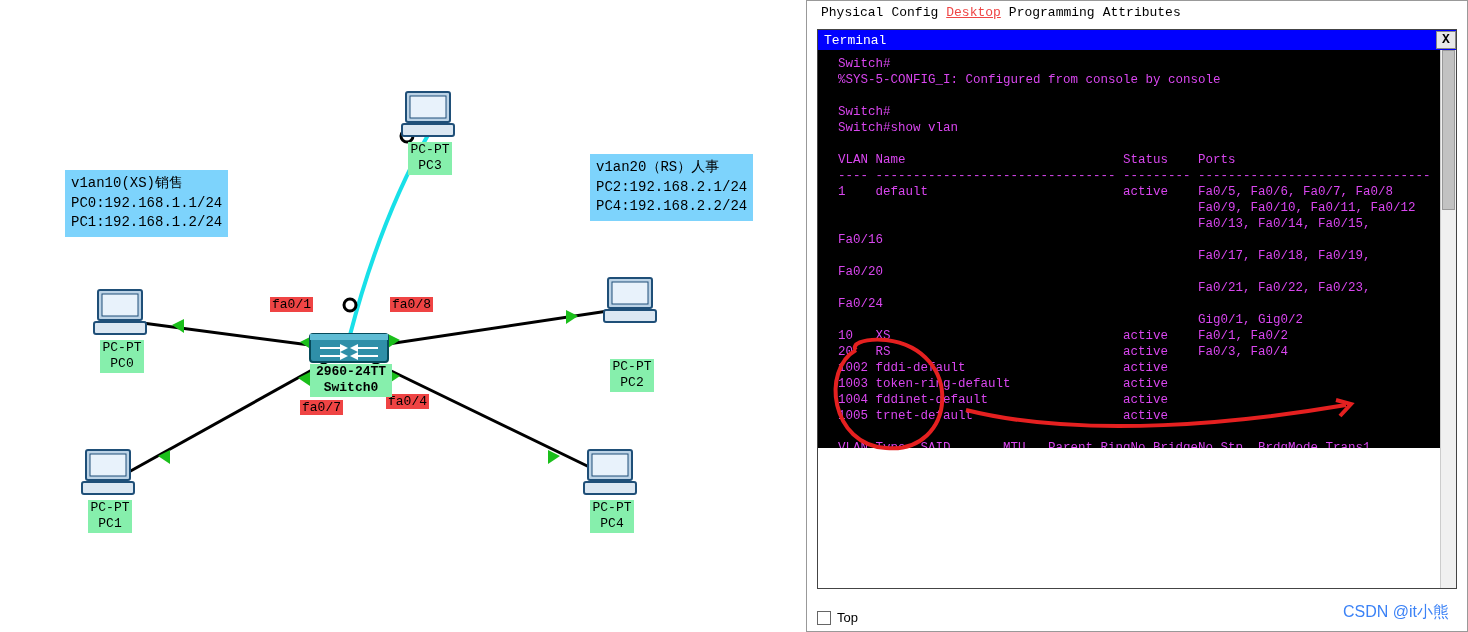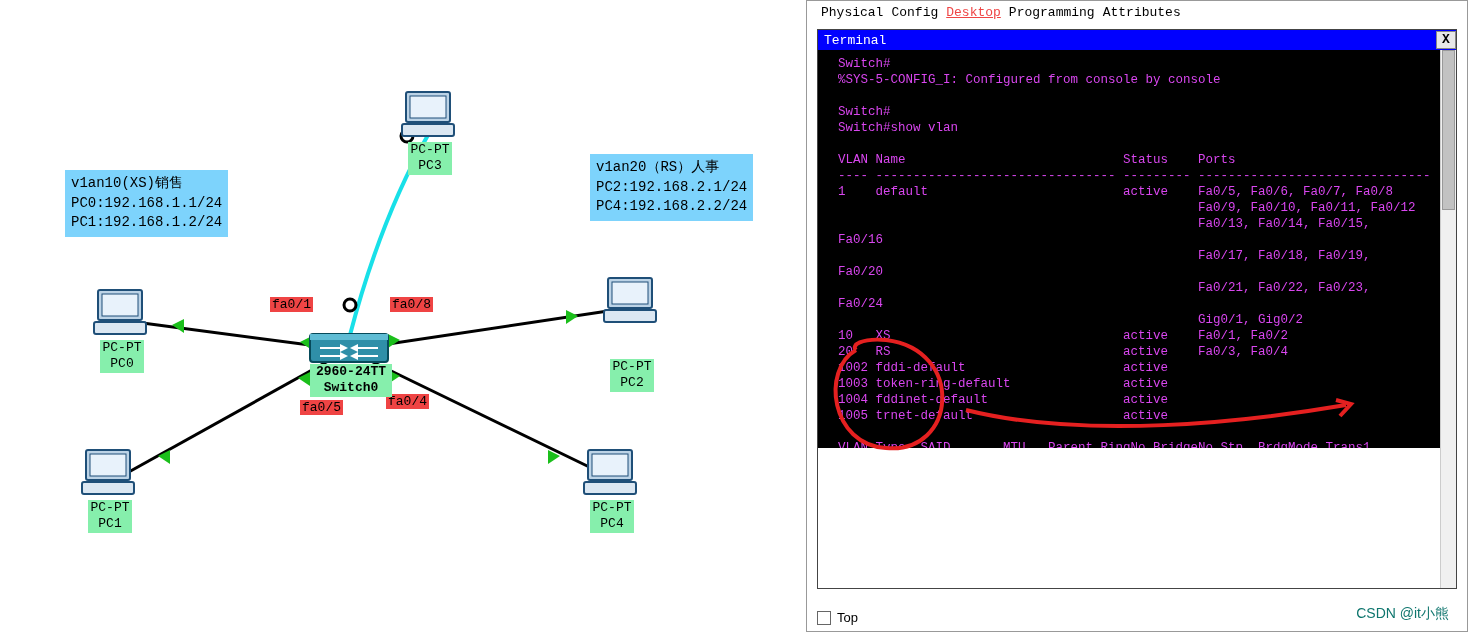--- a/index.html
+++ b/index.html
@@ -16,21 +16,21 @@
 .tabbar span.active { text-decoration:underline; color:#ef4444; }
 .term-wrap { position:absolute; left:10px; top:28px; right:10px; height:560px; border:1px solid #444; background:#fff; }
 .term-title { display:flex; align-items:center; background:#0000ff; color:#fff; font-family:"Courier New",monospace; font-size:13px; height:20px; padding-left:6px;justify-content:center; }
 .term-close { margin-left:auto; width:20px; height:18px; background:#e8e8e8; color:#000; text-align:center; border:1px solid #888; font-weight:bold; cursor:pointer; line-height:16px; }
 .term-body { background:#000; color:#d946ef; font-family:"Courier New",monospace; font-size:12.5px; line-height:16px; padding:6px 20px; height:398px; overflow:hidden; white-space:pre; position:relative; }
 .scrollbar { position:absolute; right:0; top:0; width:16px; height:100%; background:#f0f0f0; border-left:1px solid #ccc; }
 .scroll-thumb { position:absolute; left:1px; right:1px; top:0; height:160px; background:#c2c2c2; border:1px solid #999; }
 .annot { position:absolute; pointer-events:none; }
 .bottom-bar { position:absolute; left:10px; right:10px; bottom:6px; display:flex; align-items:center; gap:6px; font-family:sans-serif; font-size:13px; }
 .bottom-bar .cb { width:14px; height:14px; border:1px solid #666; display:inline-block; }
-.watermark { position:absolute; right:18px; bottom:8px; color:#0f766e; font-size:14px; font-family:sans-serif; }
+.watermark { position:absolute; right:18px; bottom:8px; color:#3b82f6; font-size:16px; font-family:sans-serif; }
 </style>
 </head>
 <body>
 
 <div class="left-panel">
 
   <svg class="topo">
 
     <line x1="348" y1="350" x2="135" y2="322" stroke="#000" stroke-width="3"></line>
     <line x1="348" y1="350" x2="118" y2="478" stroke="#000" stroke-width="3"></line>
@@ -91,21 +91,21 @@
   </svg>
 
   <div class="label-box" style="left:54px; top:170px;margin-left:11px;">v1an10(XS)销售
 PC0:192.168.1.1/24
 PC1:192.168.1.2/24</div>
   <div class="label-box" style="left:590px; top:154px;">v1an20（RS）人事
 PC2:192.168.2.1/24
 PC4:192.168.2.2/24</div>
 
   <div class="port-label" style="left:270px; top:297px;">fa0/1</div>
-  <div class="port-label" style="left:300px; top:400px;">fa0/5</div>
+  <div class="port-label" style="left:300px; top:400px;">fa0/7</div>
   <div class="port-label" style="left:390px; top:297px;">fa0/8</div>
   <div class="port-label" style="left:386px; top:394px;">fa0/4</div>
 
   <div class="dev-label" style="left:100px; top:340px; width:44px;">PC-PT
 PC0</div>
   <div class="dev-label" style="left:88px; top:500px; width:44px;">PC-PT
 PC1</div>
   <div class="dev-label" style="left:610px; top:328px; width:44px;margin-top:31px;">PC-PT
 PC2</div>
   <div class="dev-label" style="left:408px; top:142px; width:44px;">PC-PT

